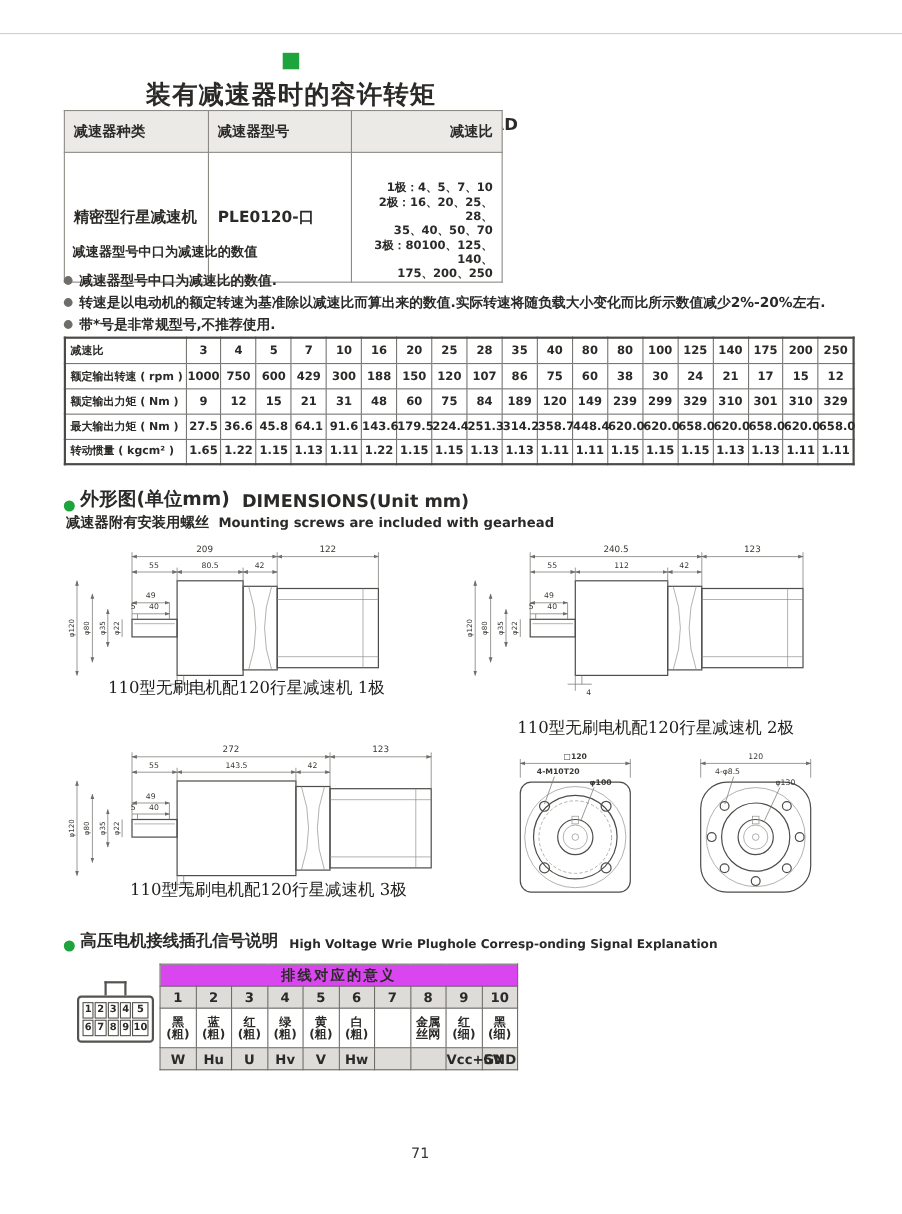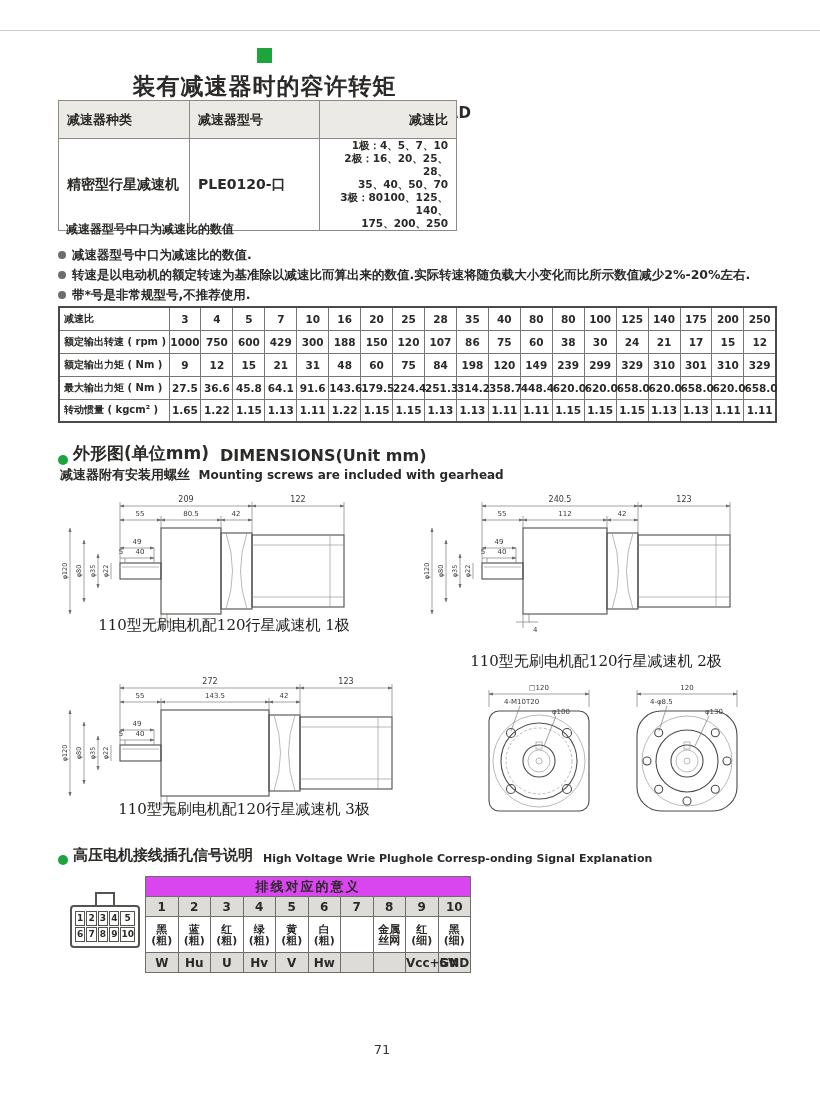--- a/index.html
+++ b/index.html
@@ -13,21 +13,21 @@
   .green-square { width:15px; height:15px; background:#1ea43c; }
   .title-zh { font-size:23px; font-weight:bold; letter-spacing:1px; }
   .title-en { font-size:15px; font-weight:bold; margin-left:24px; margin-top:2px; letter-spacing:0.2px; }
 
   
   .gh-table { position:absolute; left:58px; top:100px; width:398px; border-collapse:collapse; table-layout:fixed; }
   .gh-table td { border:1px solid #8d8a85; vertical-align:middle; }
   .gh-table .hd { background:#eceae6; height:38px; font-size:13px; font-weight:600; padding:0 8px; }
   .gh-table .bd { height:78px; font-size:14px; font-weight:600; padding:0 8px; vertical-align:middle; }
   .gh-table .r { text-align:right; }
-  .ratio-lines { font-size:10.5px; line-height:13px; font-weight:600; text-align:right; }
+  .ratio-lines { font-size:10.5px; line-height:13px; font-weight:600; text-align:right;margin-top:26px; }
   .gh-footnote { position:absolute; left:66px; top:221px; font-size:12px; font-weight:600; }
 
   
   .notes { position:absolute; left:58px; top:247px; width:720px; }
   .note-row { display:flex; align-items:flex-start; gap:6px; margin-bottom:5px; }
   .dot { flex:0 0 auto; width:8px; height:8px; border-radius:50%; background:#6f6d6a; margin-top:4px; }
   .note-text { font-size:12.5px; font-weight:600; line-height:15px; }
 
   
   .spec-table { position:absolute; left:58px; top:306px; width:719px; border-collapse:collapse; table-layout:fixed; border:2px solid #4c4a47; }
@@ -197,21 +197,21 @@
 
     <td class="val">9</td>
           <td class="val">12</td>
           <td class="val">15</td>
           <td class="val">21</td>
           <td class="val">31</td>
           <td class="val">48</td>
           <td class="val">60</td>
           <td class="val">75</td>
           <td class="val">84</td>
-          <td class="val">198</td>
+          <td class="val">189</td>
           <td class="val">120</td>
           <td class="val">149</td>
           <td class="val">239</td>
           <td class="val">299</td>
           <td class="val">329</td>
           <td class="val">310</td>
           <td class="val">301</td>
           <td class="val">310</td>
           <td class="val">329</td>
         </tr>
@@ -420,21 +420,21 @@
       <line x1="53" y1="73" x2="53" y2="89" class="dim"></line>
       <text class="phi" transform="rotate(-90 50 81)" x="50" y="81" text-anchor="middle">φ22</text>
       <line x1="103" y1="124" x2="103" y2="138" class="dim"></line>
       <line x1="109" y1="124" x2="109" y2="132" class="dim"></line>
       <line x1="96" y1="132" x2="118" y2="132" class="dim"></line>
       <text x="113" y="142" class="sm">4</text>
     </svg>
   </div>
   <div class="caption" style="left:58px; top:800px; width:372px;">110型无刷电机配120行星减速机 3极</div>
 
-  <div class="drawing" style="left:464px; top:672px;">
+  <div class="drawing" style="left:448px; top:672px;font-weight:bold;">
     <svg width="150" height="150" viewBox="0 0 150 150">
       <line x1="25" y1="18" x2="25" y2="35" class="dim"></line>
       <line x1="125" y1="18" x2="125" y2="35" class="dim"></line>
       <line x1="25" y1="22" x2="125" y2="22" class="dim" marker-start="url(#mA)" marker-end="url(#mA)"></line>
       <text x="75" y="18" text-anchor="middle" class="sm">□120</text>
       <rect x="25" y="39" width="100" height="100" rx="10" class="ln"></rect>
       <circle cx="75" cy="89" r="46" class="thin"></circle>
       <circle cx="75" cy="89" r="38" class="ln"></circle>
       <circle cx="75" cy="89" r="33" class="thin" stroke-dasharray="3 2"></circle>
       <circle cx="75" cy="89" r="16" class="ln"></circle>

